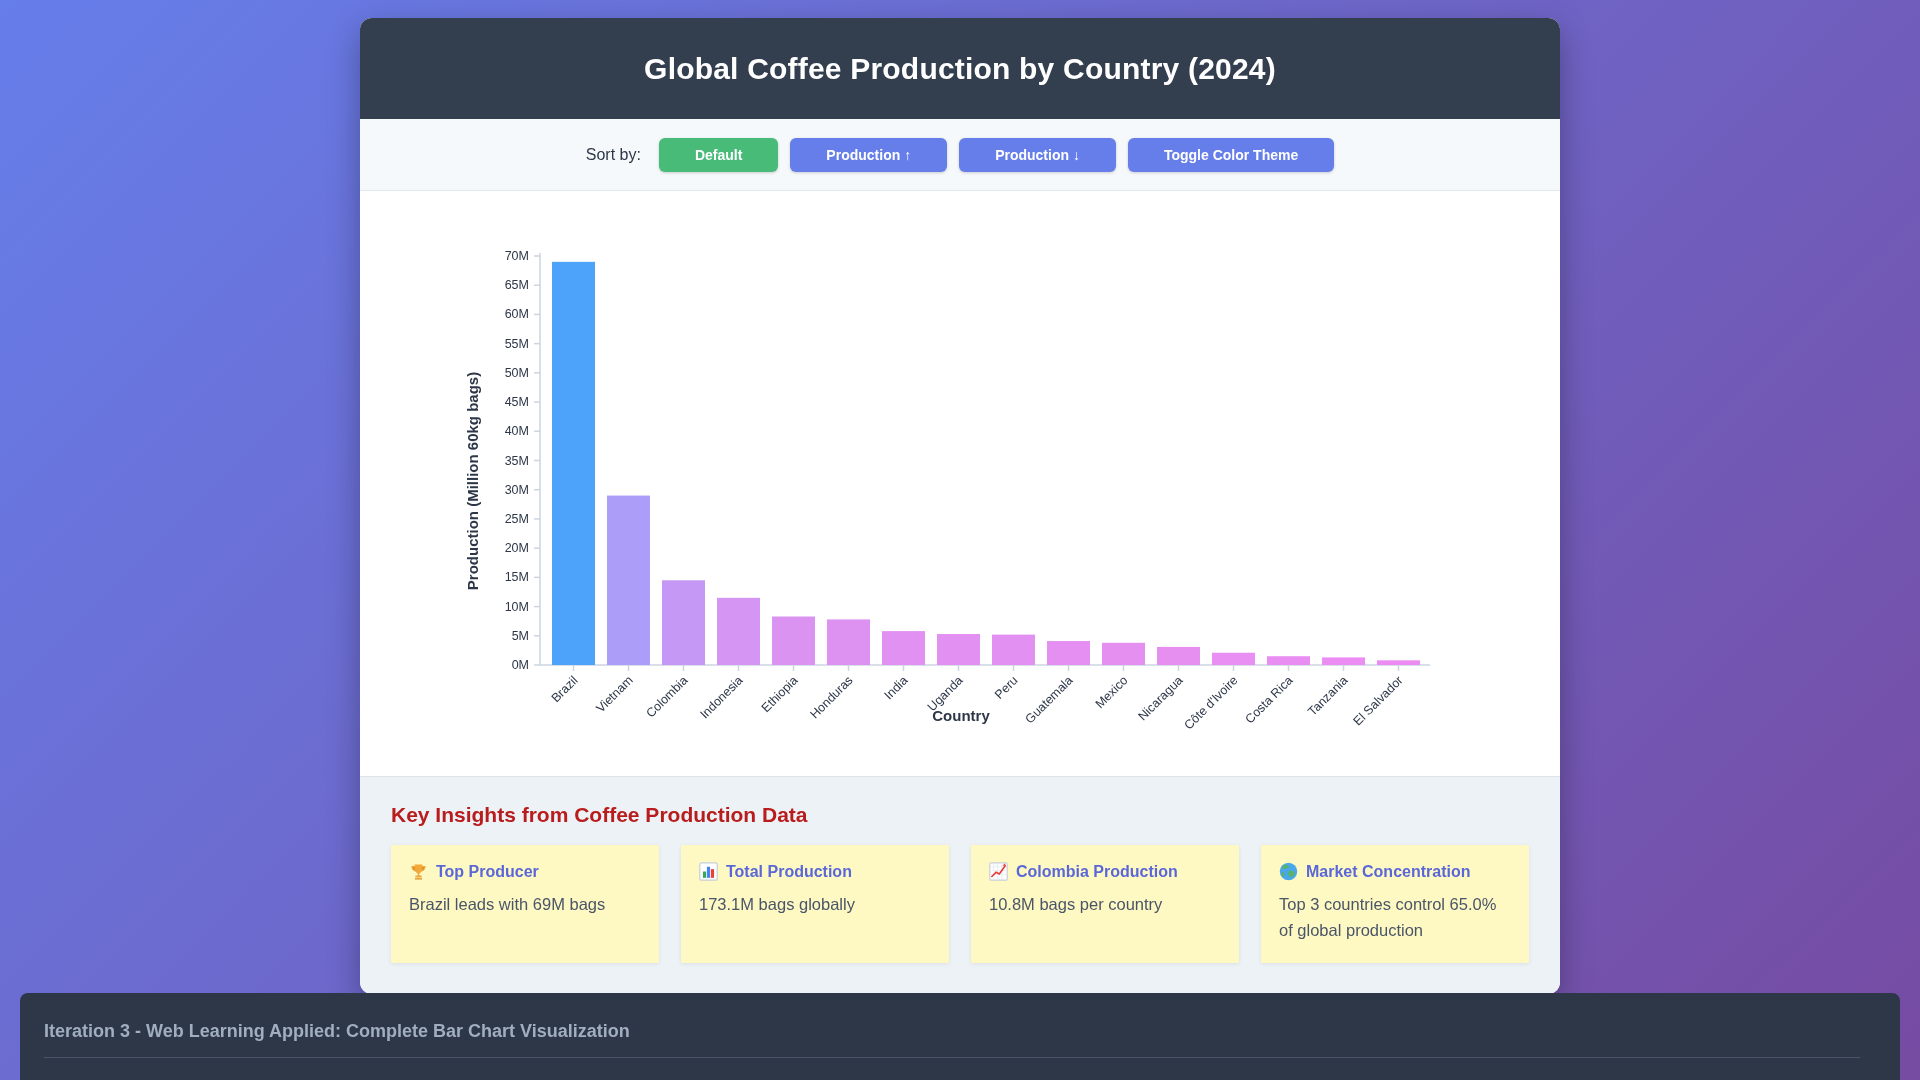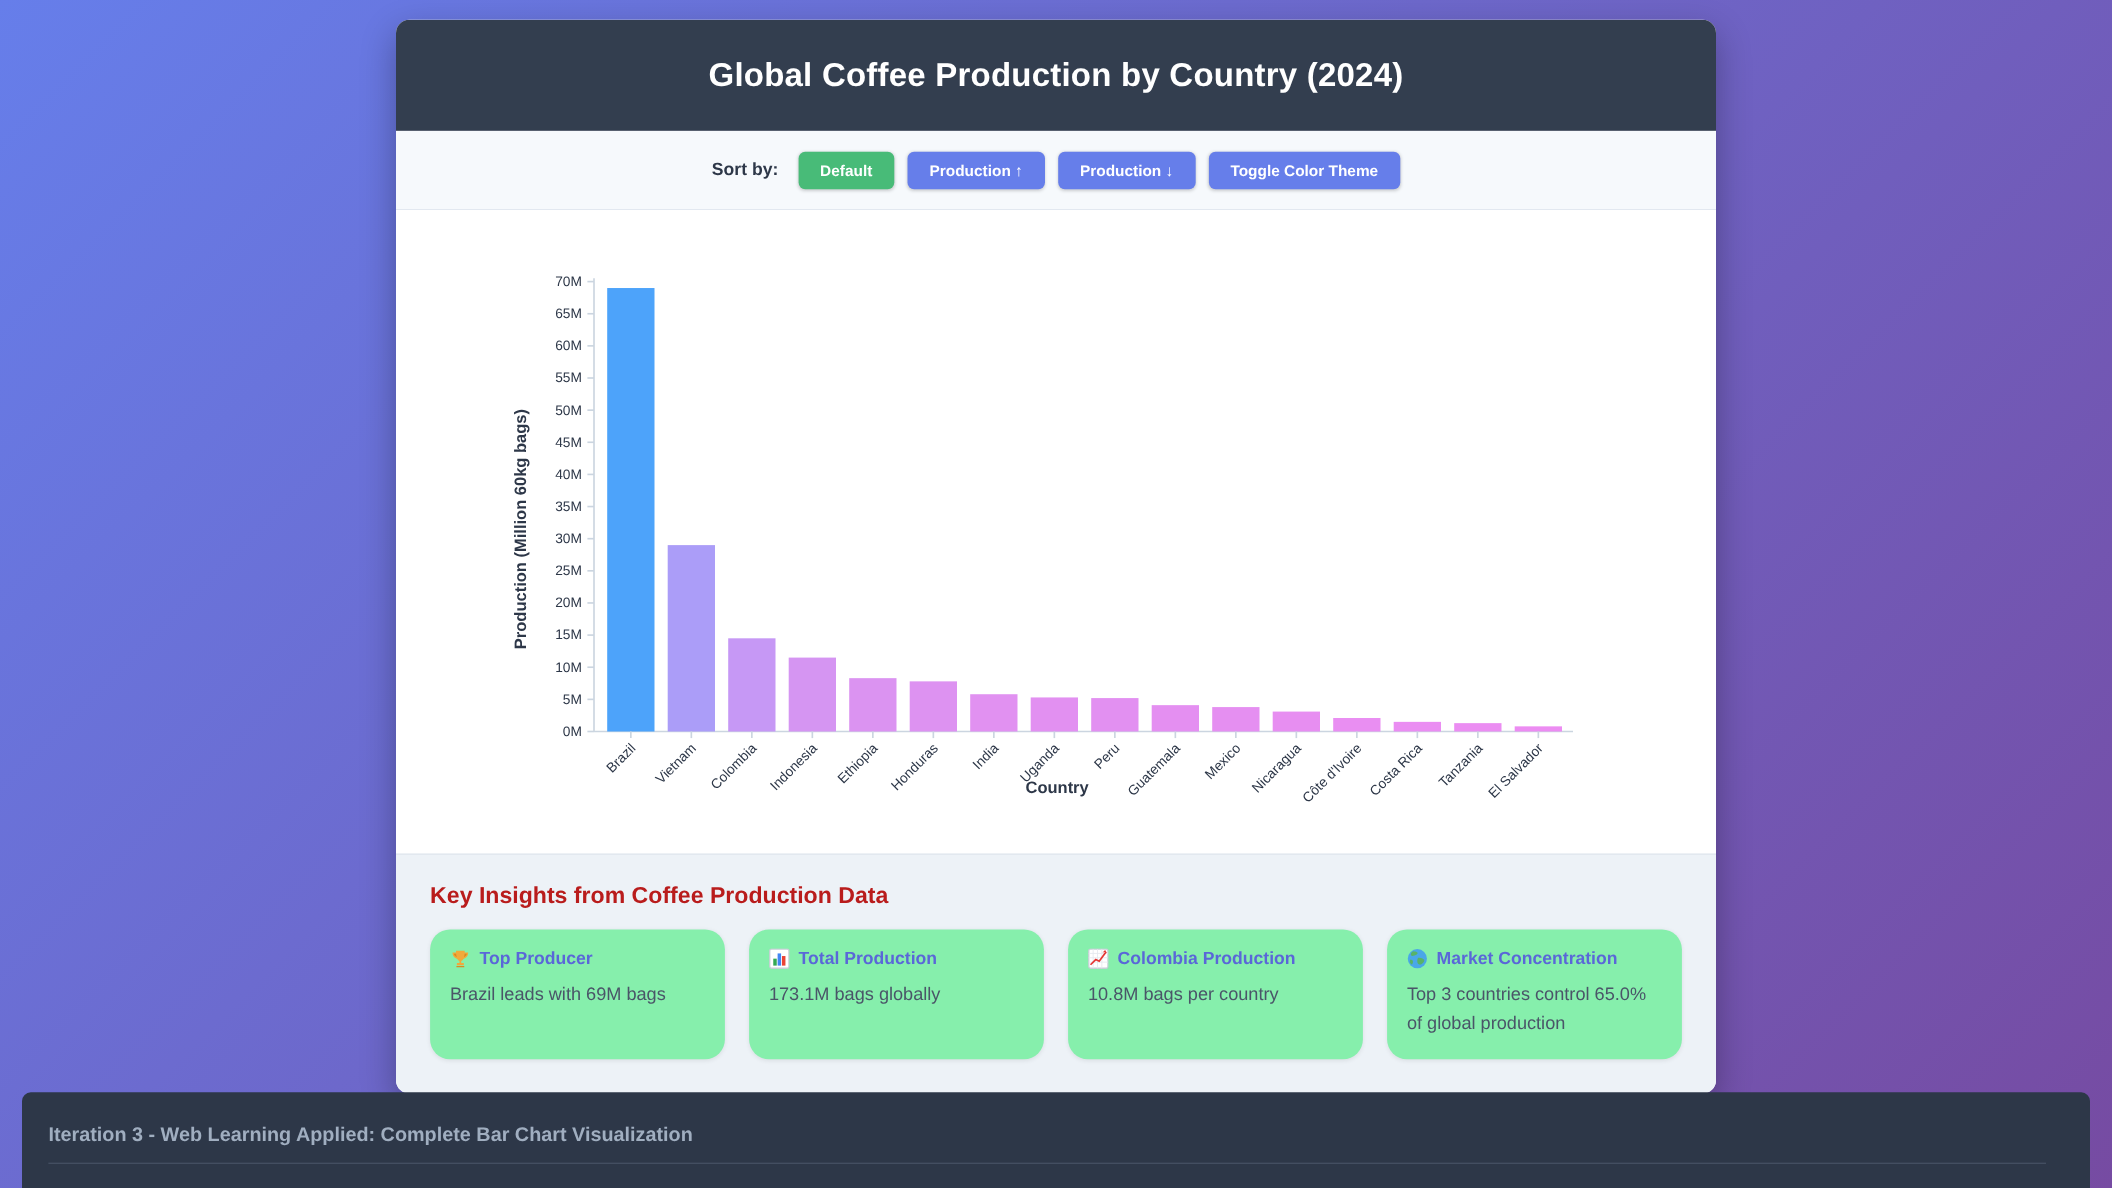--- a/index.html
+++ b/index.html
@@ -44,31 +44,31 @@
     background: #f6f9fc;
     border-bottom: 1px solid #e2e8f0;
     display: flex;
     align-items: center;
     justify-content: center;
     gap: 12px;
     flex: 0 0 auto;
   }
   .sort-label {
     font-size: 16px;
-    font-weight: 700;
+    font-weight: 400;
     color: #2d3748;
     margin-right: 6px;
   }
   .btn {
     border: none;
     color: #ffffff;
     font-family: "Liberation Sans", sans-serif;
     font-size: 14px;
     font-weight: 700;
-    padding: 9px 20px;
+    padding: 9px 36px;
     border-radius: 6px;
     cursor: pointer;
     box-shadow: 0 1px 3px rgba(0,0,0,0.18);
   }
   .btn-green  { background: #48bb78; }
   .btn-indigo { background: #667eea; }
 
   
   .chart-section {
     height: 585px;
@@ -89,22 +89,22 @@
     font-weight: 700;
     color: #b91c1c;
     margin-bottom: 18px;
   }
   .cards {
     display: flex;
     gap: 22px;
   }
   .insight-card {
     flex: 1 1 0;
-    background: #86efac;
-    border-radius: 18px;
+    background: #fef9c3;
+    border-radius: 1px;
     box-shadow: 0 1px 4px rgba(0,0,0,0.08);
     padding: 17px 18px;
     min-height: 118px;
   }
   .card-title {
     display: flex;
     align-items: center;
     gap: 8px;
     color: #5a67d8;
     font-size: 16px;

